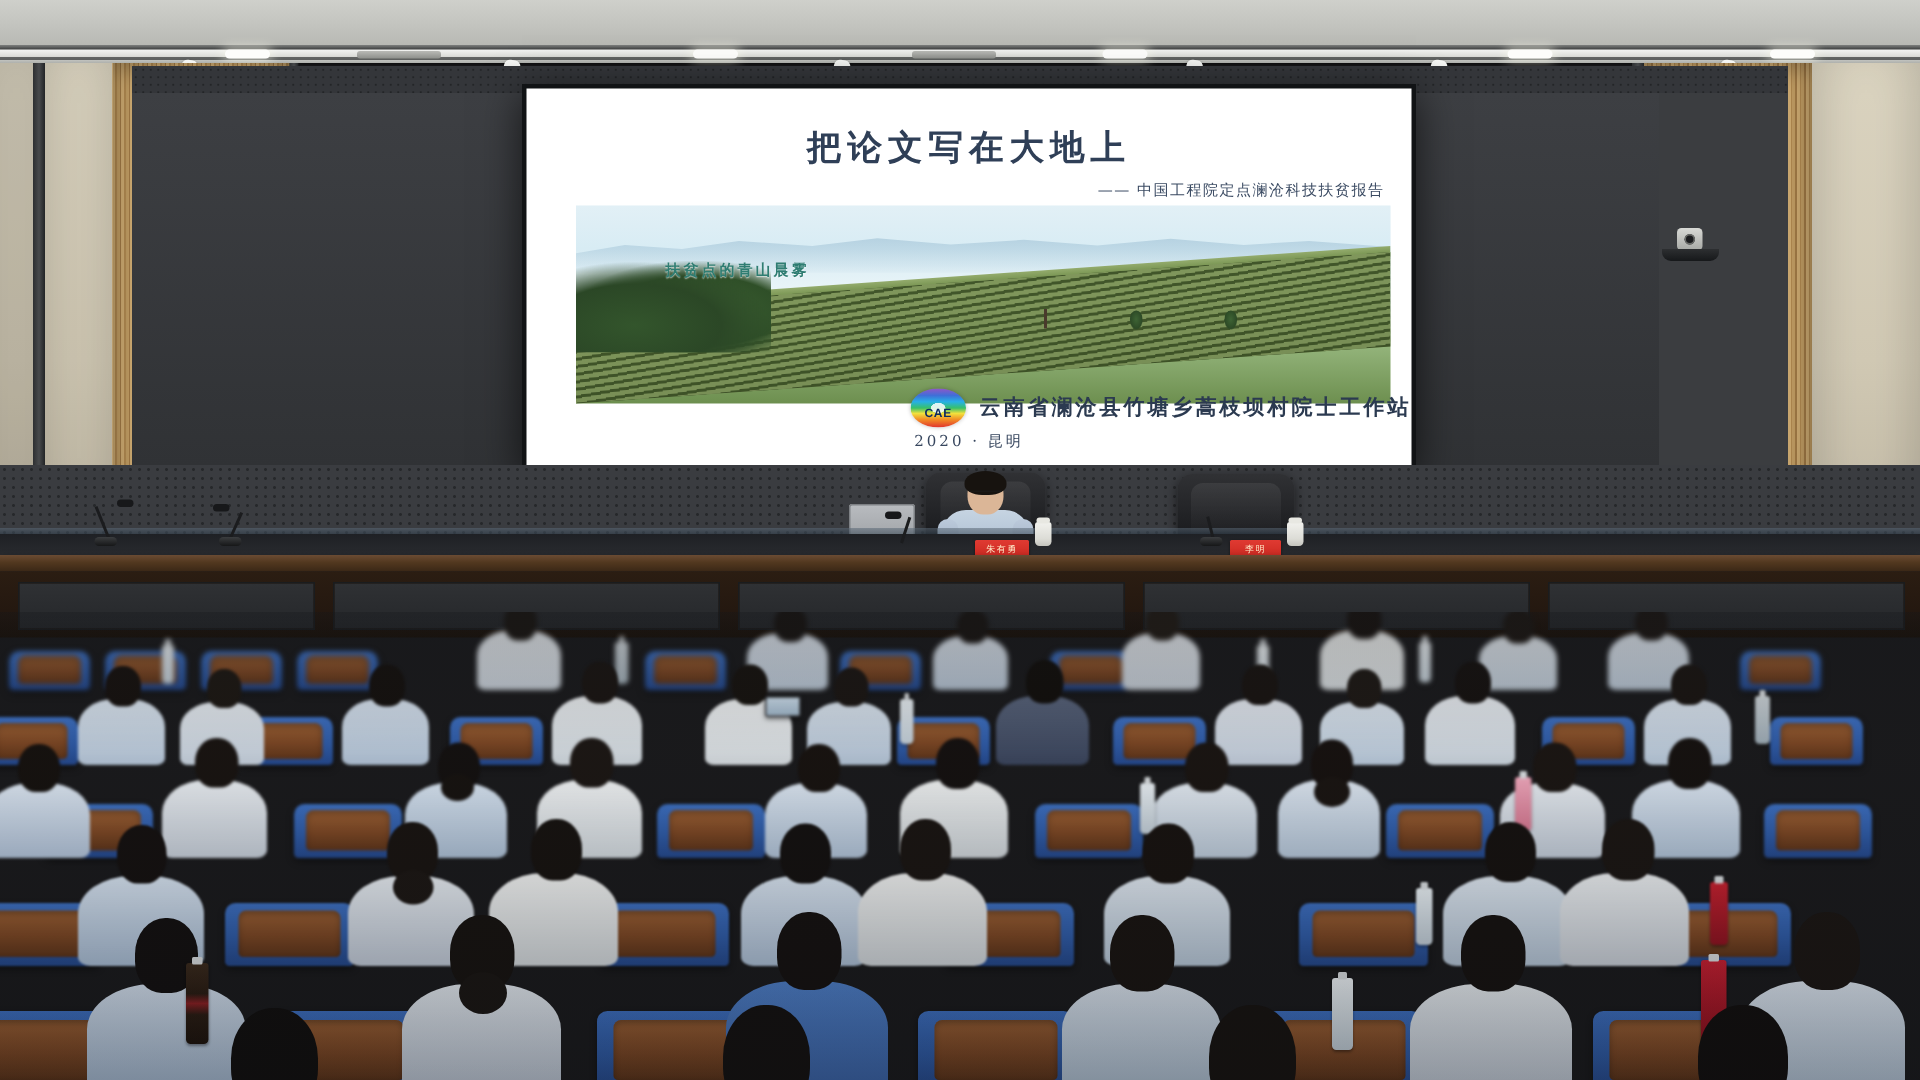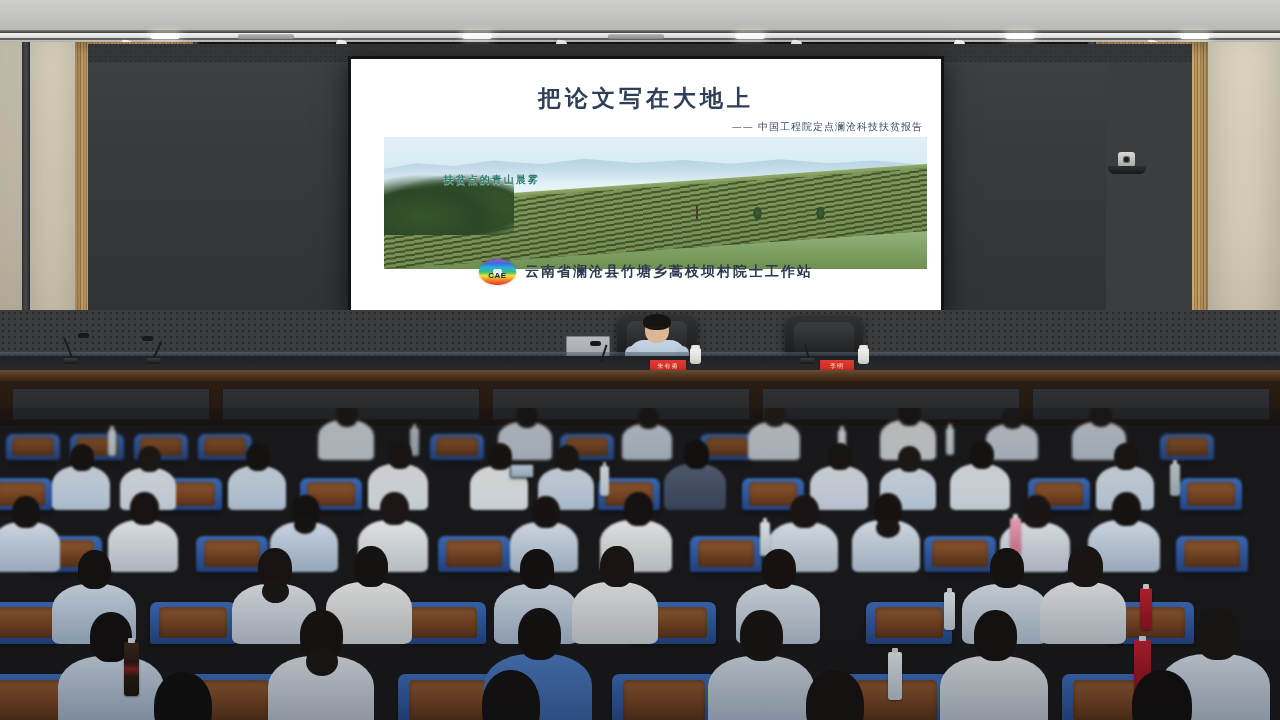--- a/index.html
+++ b/index.html
@@ -184,21 +184,21 @@
   }
   .photo-caption{
     position:absolute;left:11%;top:27%;
     font-family:"DejaVu Serif","Liberation Serif",serif;
     font-size:10px;font-weight:700;letter-spacing:2px;
     color:#2f7d72;
     text-shadow:0 1px 1px rgba(255,255,255,.7);
   }
   .slide-foot{
     position:absolute;left:0;right:0;bottom:26px;
-    display:flex;align-items:center;justify-content:center;gap:9px;
+    display:flex;align-items:center;justify-content:flex-end;gap:9px;
   }
   .cae-logo{
     width:37px;height:26px;border-radius:50%;
     background:
       radial-gradient(ellipse at 50% 50%, rgba(255,255,255,.85) 0 18%, transparent 19%),
       linear-gradient(180deg,#8f57c8 0%,#3f6fd8 18%,#27b0e6 34%,#37c06a 50%,#f2e13d 64%,#f28b25 80%,#e0322f 100%);
     box-shadow:0 0 3px rgba(0,0,0,.25);
     position:relative;flex:0 0 auto;
   }
   .cae-logo:after{
@@ -462,20 +462,21 @@
         <div class="lone-tree" style="left:68%;"></div>
         <div class="lone-tree" style="left:79.5%;"></div>
         <div class="photo-caption">扶贫点的青山晨雾</div>
       </div>
 
       <div class="slide-foot">
         <div class="cae-logo"></div>
         <div class="slide-station">云南省澜沧县竹塘乡蒿枝坝村院士工作站</div>
       </div>
 
+      <div class="slide-date">2020 · 昆明</div>
     </div>
   </div>
 
   <div class="ptz"></div>
   <div class="ptz-mount"></div>
 
   <div class="stage-band"></div>
 
   <div class="chair" style="left:617px;top:315px;width:80px;height:62px;"></div>
   <div class="chair" style="left:785px;top:316px;width:78px;height:60px;"></div>

